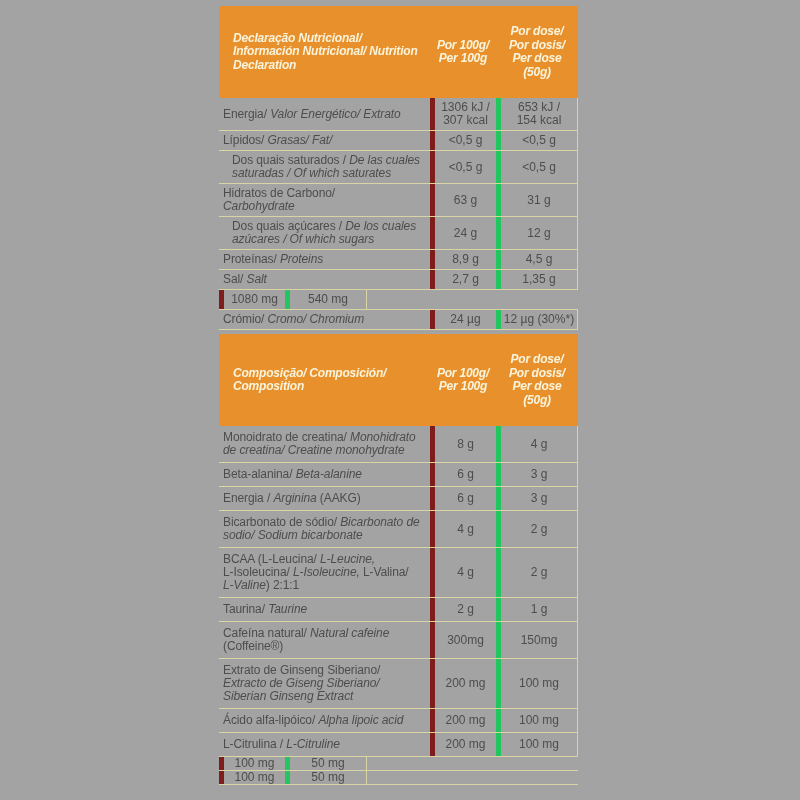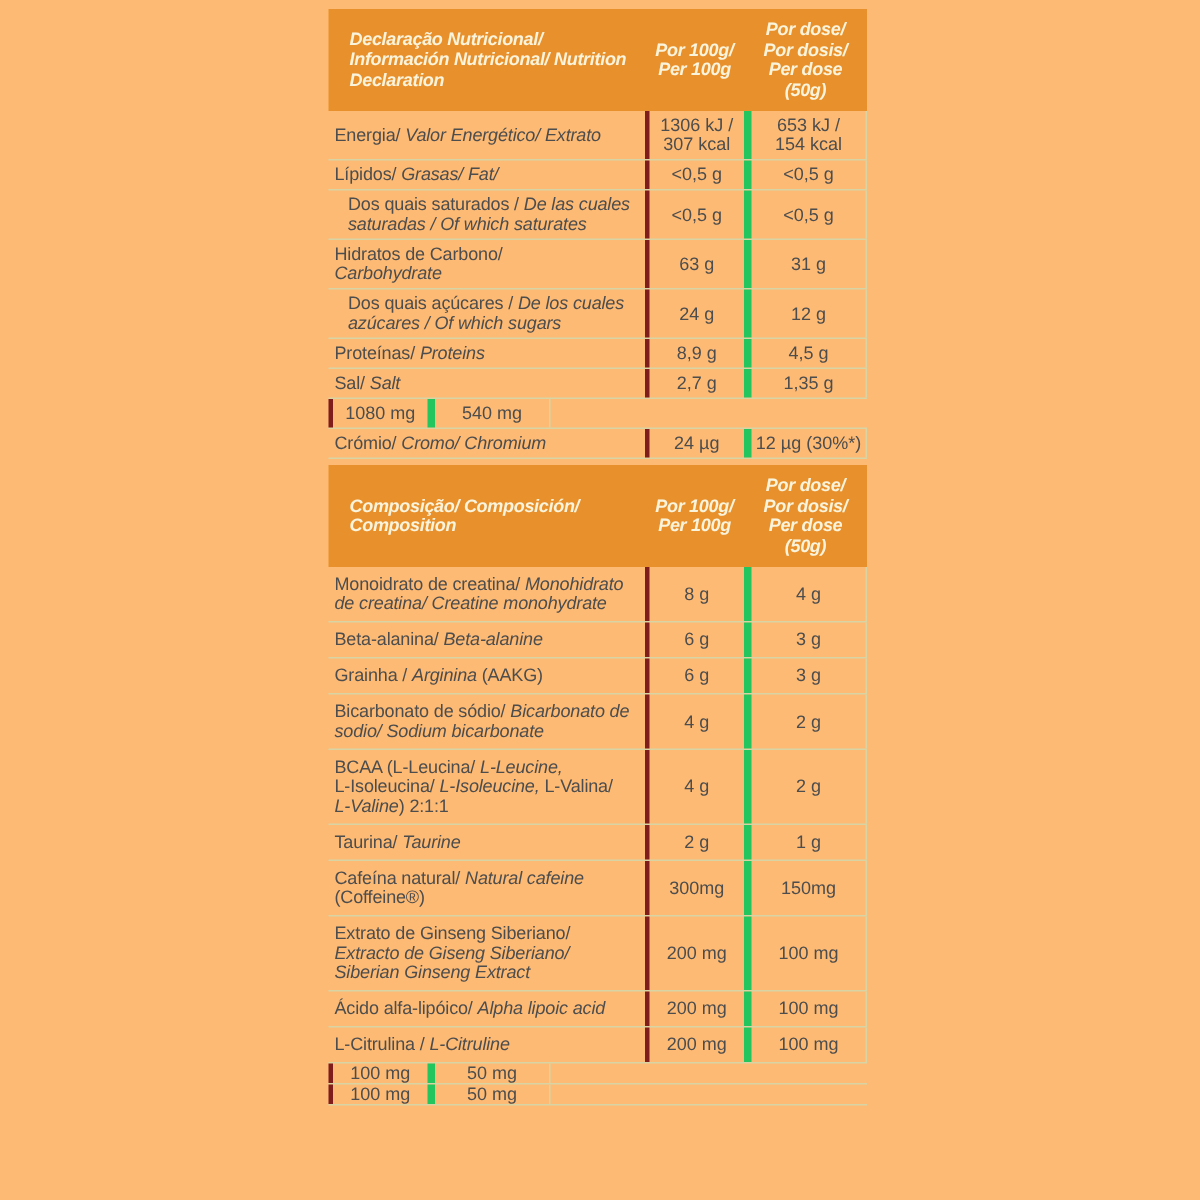--- a/index.html
+++ b/index.html
@@ -1,41 +1,41 @@
 <!DOCTYPE html>
 <html><head>
 <meta charset="utf-8">
 <style>
   html,body{margin:0;padding:0;}
   .page{
-    position:relative;width:800px;height:800px;background:#fdba74;
+    position:relative;width:800px;height:800px;background:#a3a3a3;
     font-family:"Liberation Sans", sans-serif;color:#4d4d4d;overflow:hidden;
   }
   .sheet{position:absolute;left:219px;top:6px;width:359px;}
   
   .thead{
     display:flex;align-items:stretch;background:#e8912c;color:#faf4dc;
     font-weight:bold;font-style:italic;min-height:54px;box-sizing:border-box;
   }
   .th{white-space:pre-line;font-size:12px;line-height:13.5px;letter-spacing:-0.2px;box-sizing:border-box;}
   .th.name{width:211px;display:flex;flex-direction:column;justify-content:center;padding:6px 2px 6px 14px;}
   .th.v1{width:66px;display:flex;flex-direction:column;justify-content:center;text-align:center;}
-  .th.v2{width:82px;display:flex;flex-direction:column;justify-content:center;text-align:center;padding:7px 0;}
+  .th.v2{width:82px;display:flex;flex-direction:column;justify-content:center;text-align:center;padding:19px 0;}
   
   .tbody{width:100%;}
   .row{display:flex;border-bottom:1px solid #d8d4a4;align-items:stretch;}
   .cell{box-sizing:border-box;font-size:12px;line-height:13px;white-space:pre-line;}
   .cell.name{
     width:211px;padding:3px 2px 3px 4px;letter-spacing:-0.1px;
     display:flex;flex-direction:column;justify-content:center;display:block;
     display:flex;
   }
   .cell.name .inner{display:block;}
   .cell.name.indent{padding-left:13px;}
-  .cell.v1{width:66px;border-left:3px solid #7f1d1d;display:flex;align-items:center;justify-content:center;text-align:center;}
+  .cell.v1{width:66px;border-left:5px solid #7f1d1d;display:flex;align-items:center;justify-content:center;text-align:center;}
   .cell.v2{width:82px;border-left:5px solid #22c55e;border-right:1px solid #d8d4a4;display:flex;align-items:center;justify-content:center;text-align:center;}
   .t1 .cell{padding-top:3px;padding-bottom:3px;}
   .t2 .cell.name{padding-top:5px;padding-bottom:5px;justify-content:center;}
   .t2{margin-top:4px;}
   .it{font-style:italic;}
 </style>
 </head>
 <body>
 
 <div class="page">
@@ -123,21 +123,21 @@
 de creatina/ Creatine monohydrate</span></span></div>
             <div class="cell v1">8 g</div>
             <div class="cell v2">4 g</div>
           </div>
           <div class="row">
             <div class="cell name"><span class="inner"><span>Beta-alanina/ </span><span class="it">Beta-alanine</span></span></div>
             <div class="cell v1">6 g</div>
             <div class="cell v2">3 g</div>
           </div>
           <div class="row">
-            <div class="cell name"><span class="inner"><span>Grainha / </span><span class="it">Arginina</span><span> (AAKG)</span></span></div>
+            <div class="cell name"><span class="inner"><span>Energia / </span><span class="it">Arginina</span><span> (AAKG)</span></span></div>
             <div class="cell v1">6 g</div>
             <div class="cell v2">3 g</div>
           </div>
           <div class="row">
             <div class="cell name"><span class="inner"><span>Bicarbonato de sódio/ </span><span class="it">Bicarbonato de
 sodio/ Sodium bicarbonate</span></span></div>
             <div class="cell v1">4 g</div>
             <div class="cell v2">2 g</div>
           </div>
           <div class="row">

